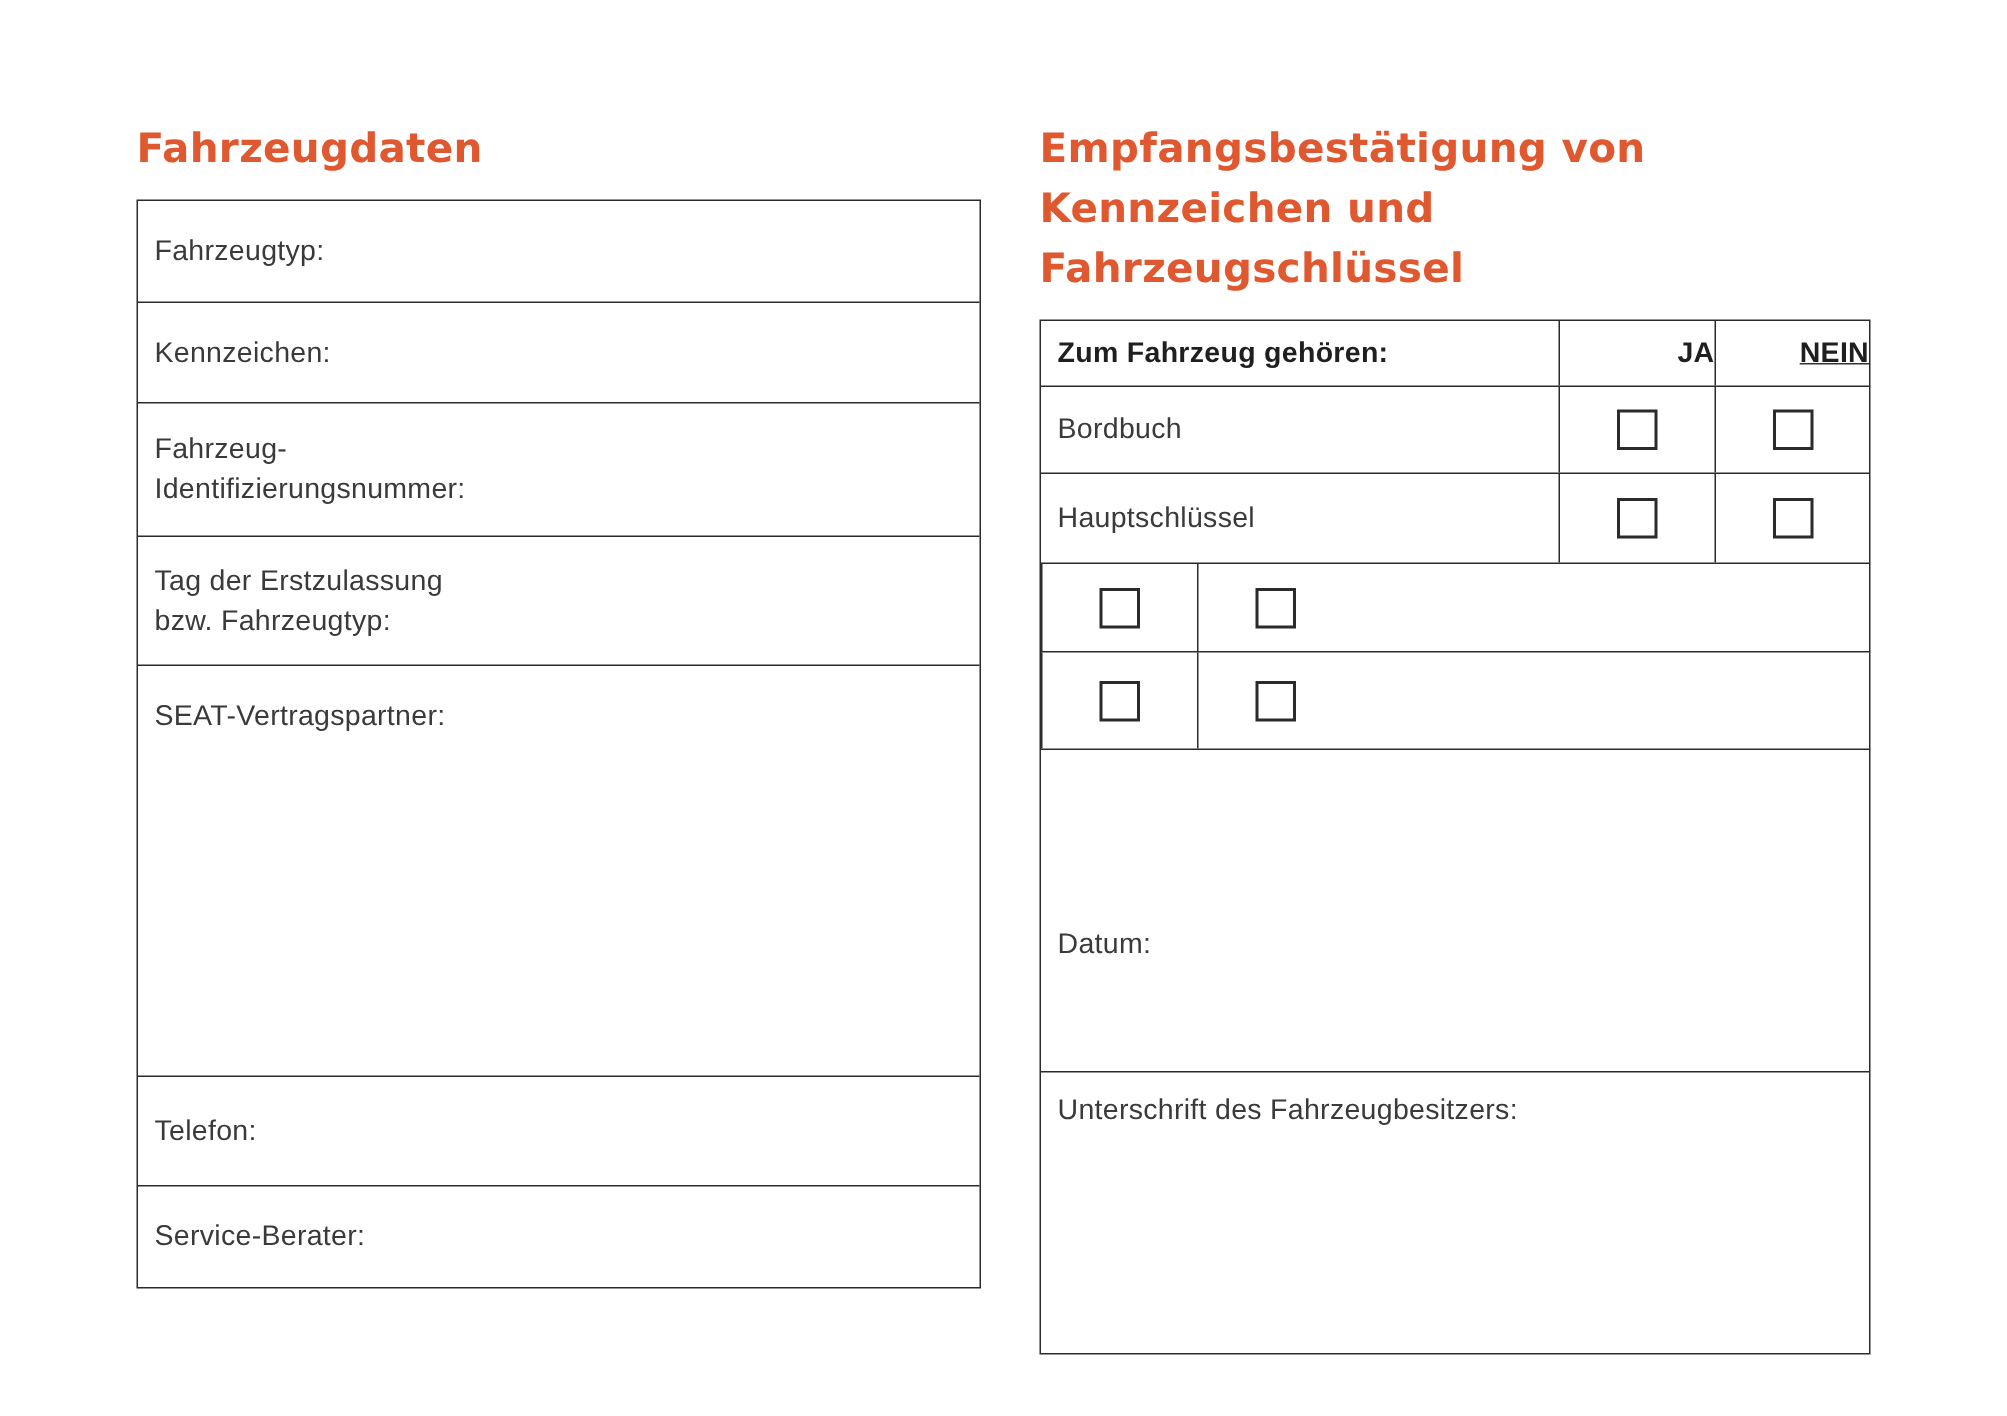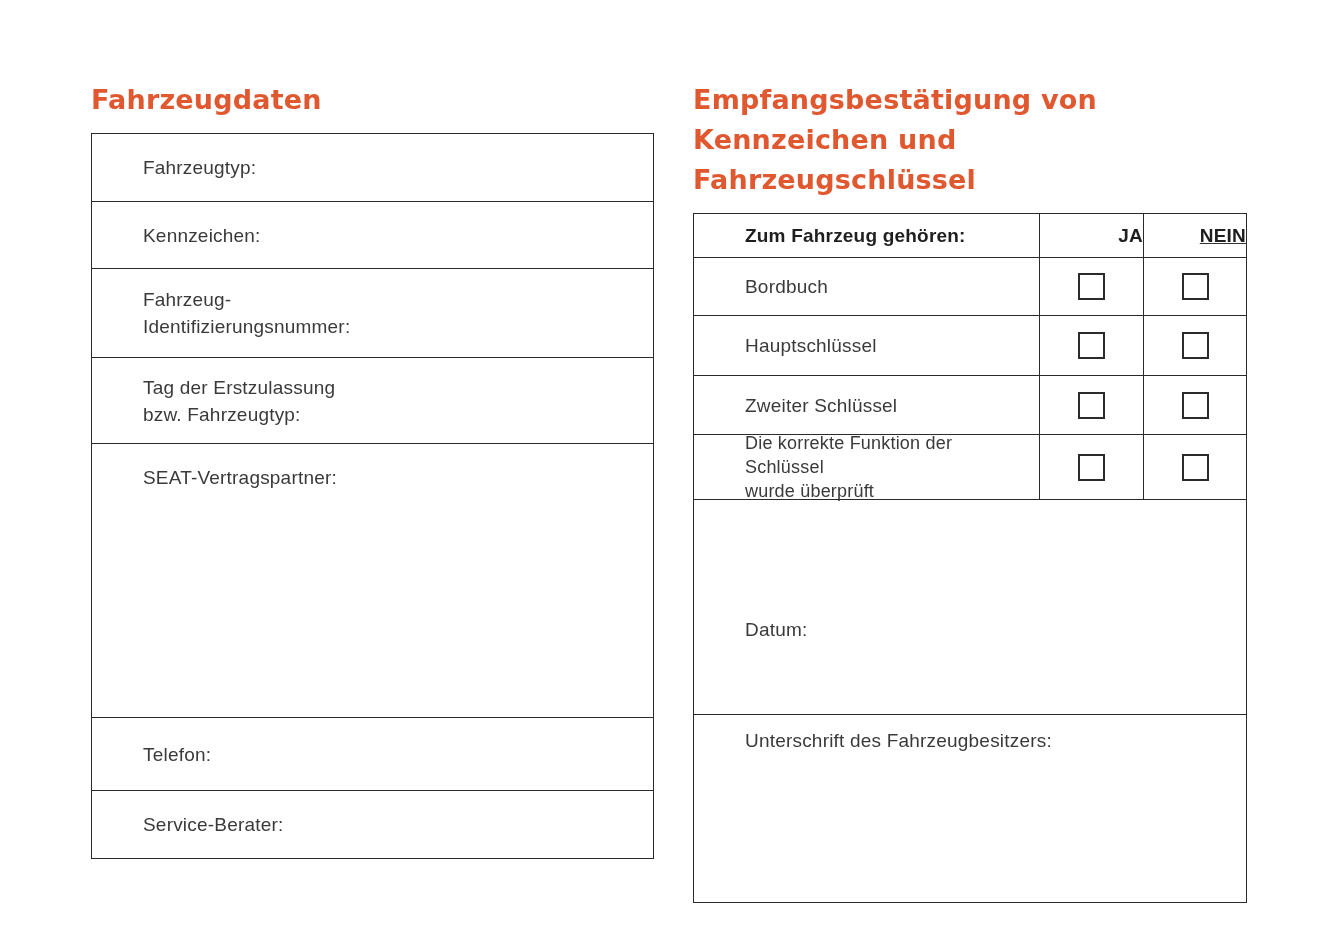--- a/index.html
+++ b/index.html
@@ -57,21 +57,20 @@
     align-items: flex-start;
     padding-top: 20px;
   }
 
   .label {
     font-size: 19px;
     line-height: 27px;
     letter-spacing: 0.2px;
     color: #3a3a3a;
     white-space: pre-line;
-    margin-left: 40px;
   }
   .label.bold {
     font-weight: bold;
     color: #1f1f1f;
   }
   .label.small { font-size: 18px; line-height: 24px; }
 
   
   .check-cell {
     box-sizing: border-box;
@@ -189,36 +188,29 @@
       </div>
       <div class="check-cell">
         <div class="checkbox"></div>
       </div>
       <div class="check-cell last">
         <div class="checkbox"></div>
       </div>
     </div>
 
     <div class="row" style="height:59px">
-      <div class="cell">
-        <span class="label">Zweiter Schlüssel</span>
-      </div>
       <div class="check-cell">
         <div class="checkbox"></div>
       </div>
       <div class="check-cell last">
         <div class="checkbox"></div>
       </div>
     </div>
 
     <div class="row" style="height:65px">
-      <div class="cell">
-        <span class="label small">Die korrekte Funktion der Schlüssel
-wurde überprüft</span>
-      </div>
       <div class="check-cell">
         <div class="checkbox"></div>
       </div>
       <div class="check-cell last">
         <div class="checkbox"></div>
       </div>
     </div>
 
     <div class="row" style="height:215px">
       <div class="stack-cell">

